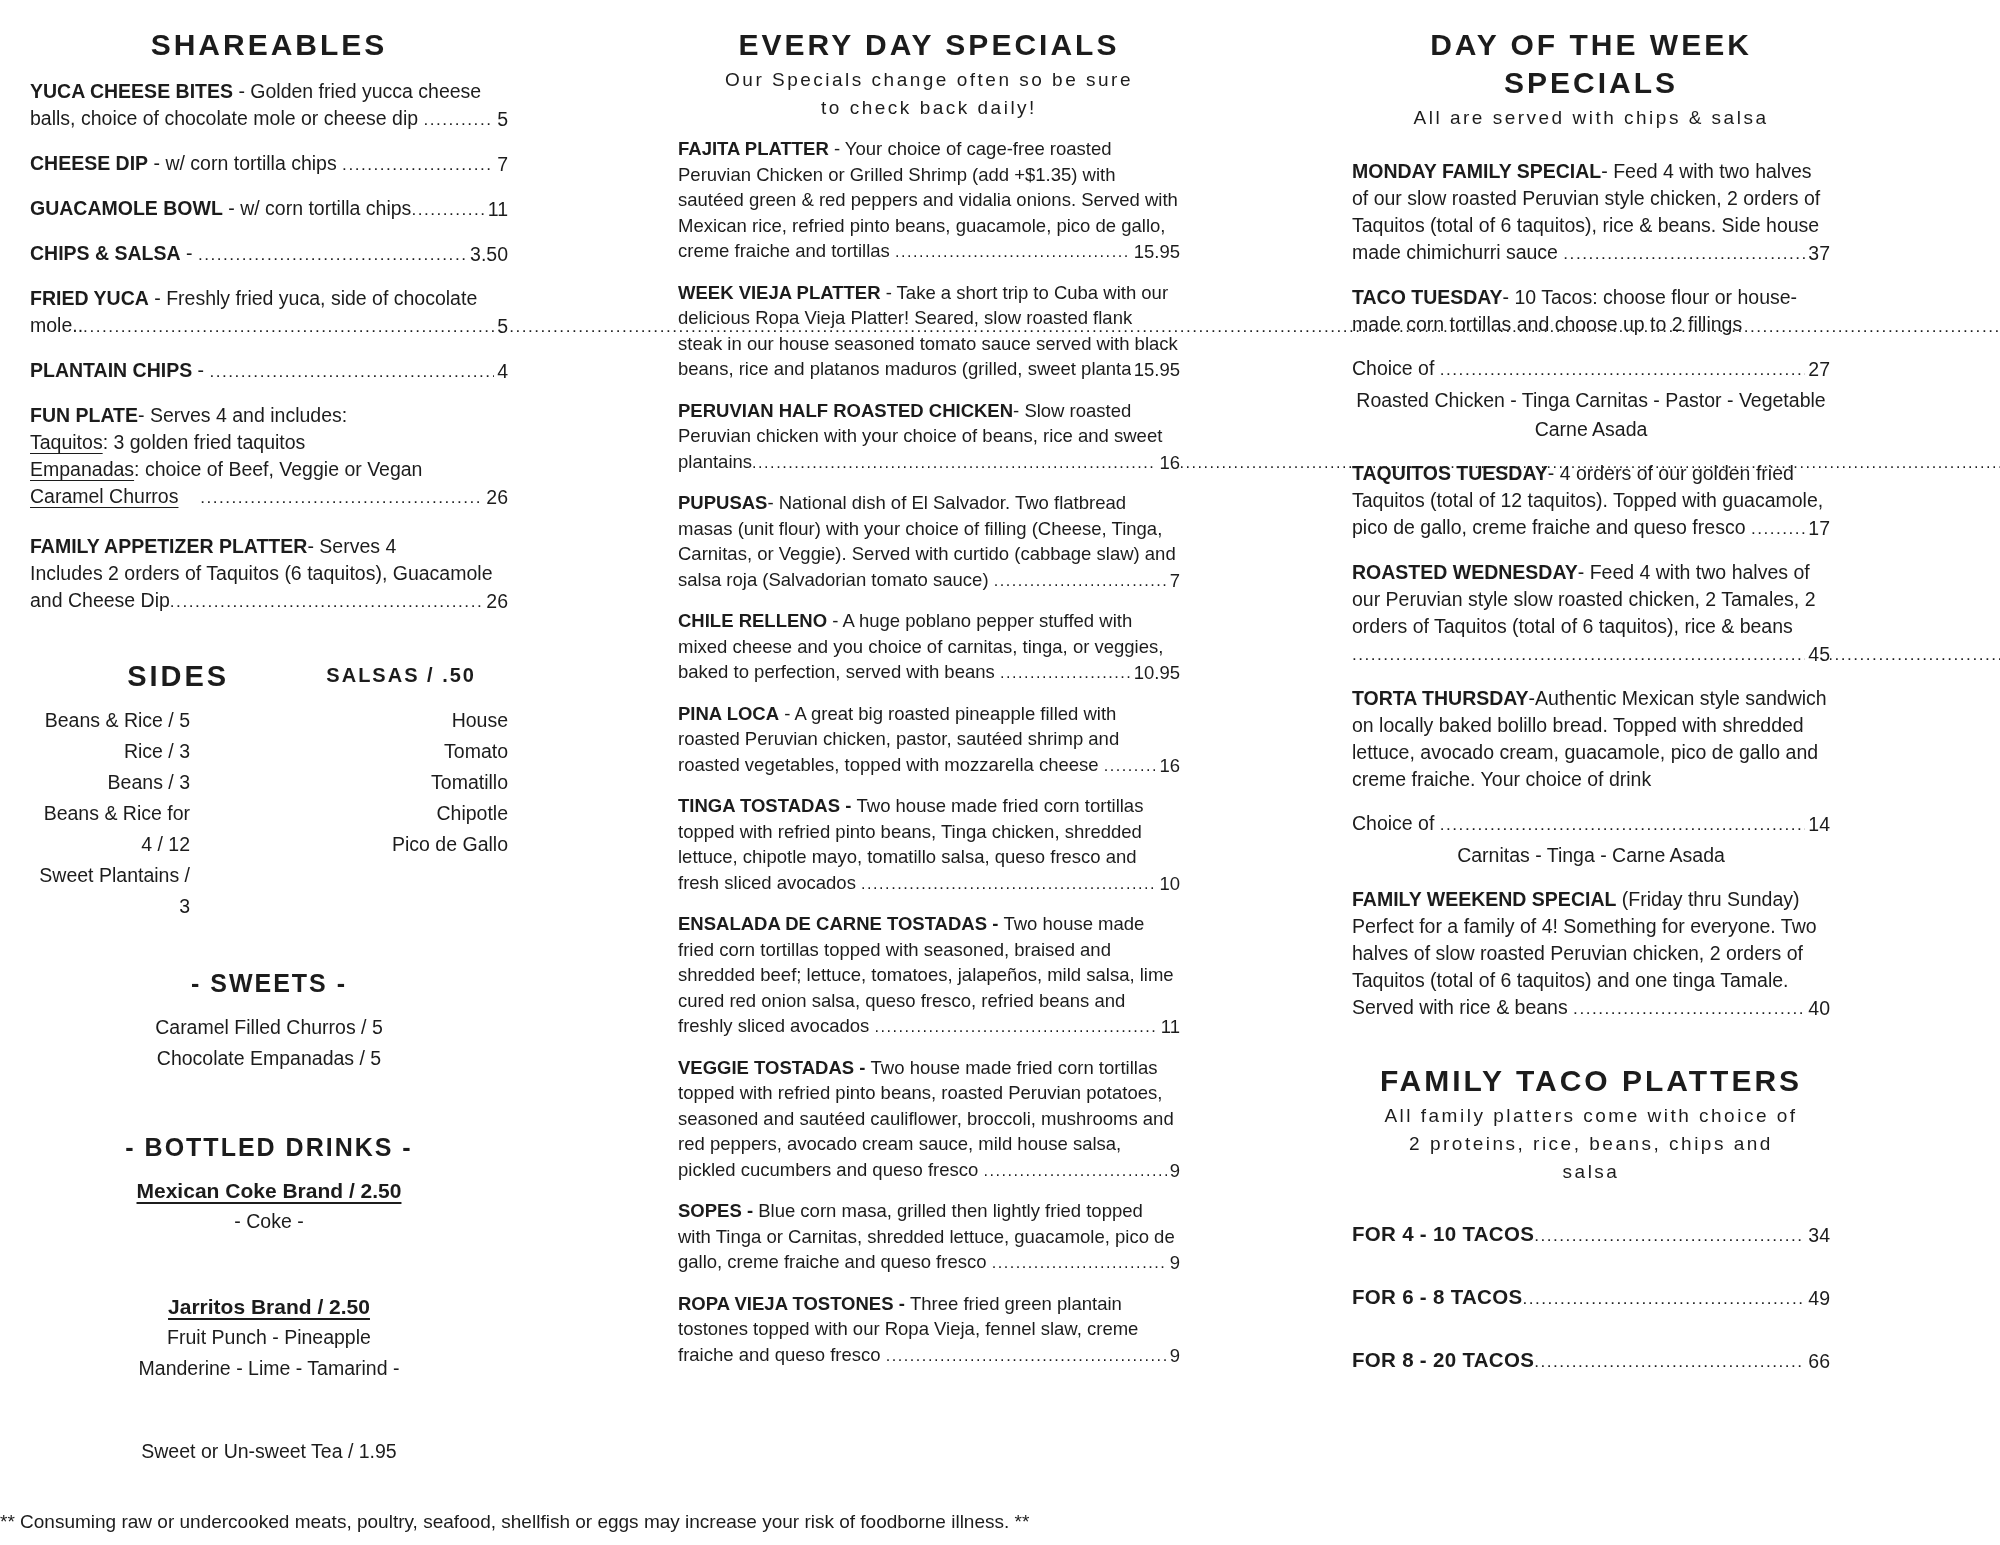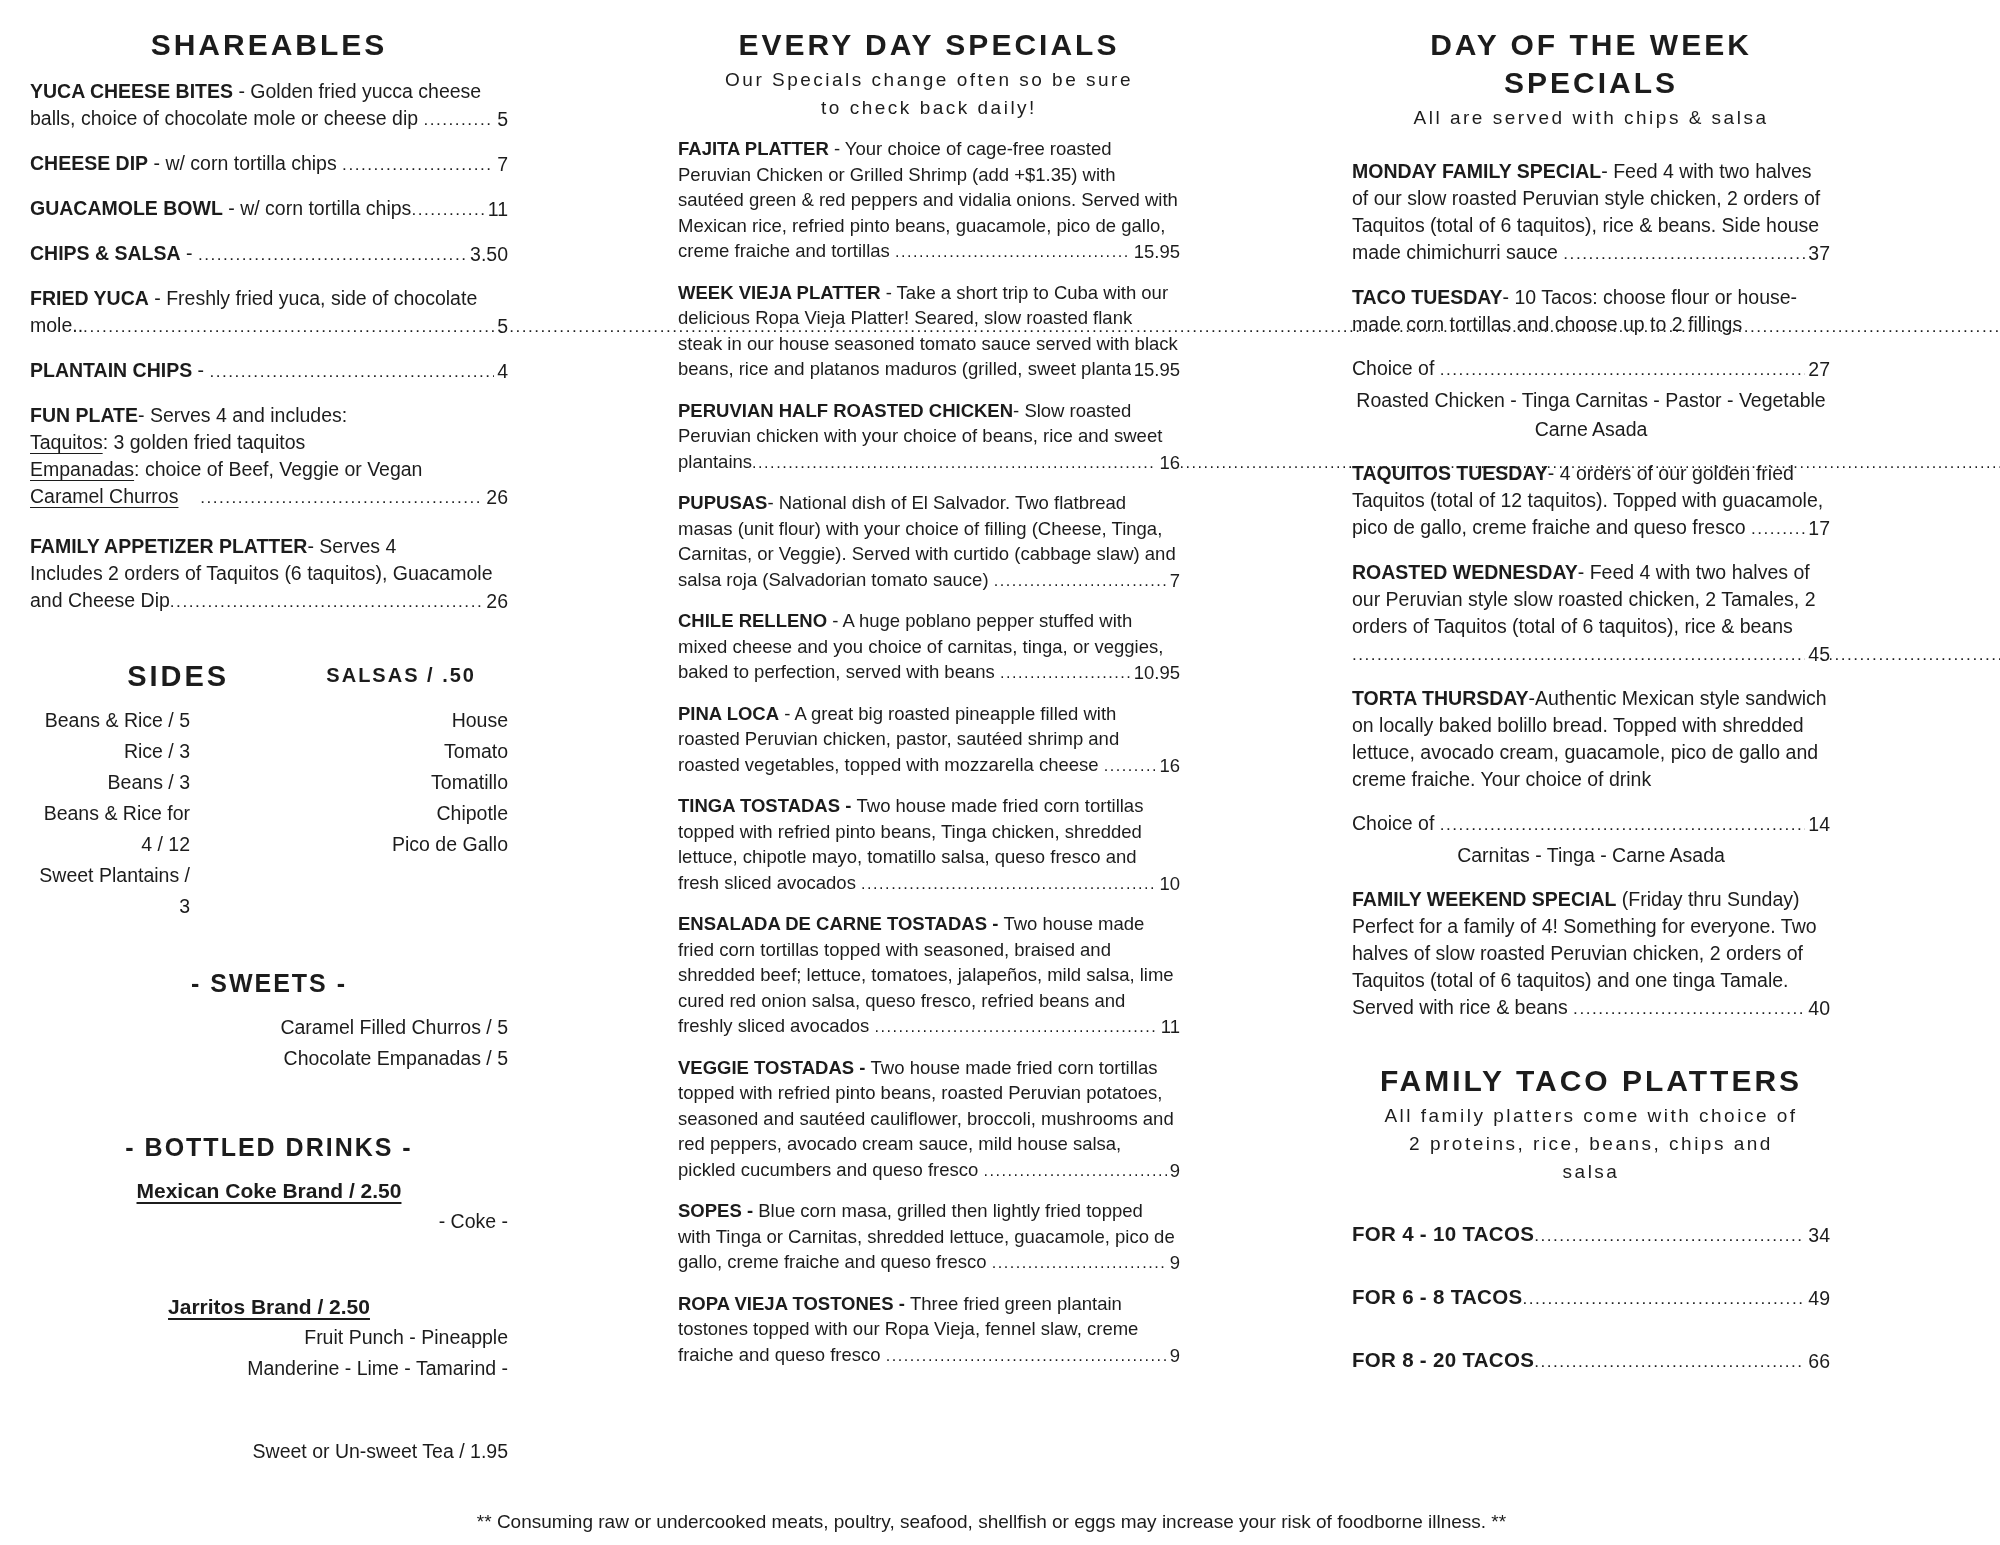--- a/index.html
+++ b/index.html
@@ -30,27 +30,27 @@
   .choice-row{margin-bottom:4px;}
 
   .sides-head{display:flex;align-items:flex-end;margin:44px 0 12px;}
   .sides-head .t1{width:62%;text-align:center;font-size:29px;font-weight:800;letter-spacing:3px;line-height:34px;}
   .sides-head .t2{flex:1;font-size:20px;font-weight:800;letter-spacing:2px;padding-bottom:4px;}
   .sides-grid{display:flex;gap:16px;line-height:31px;}
   .sides-grid>div{text-align:right;}
   .sg1{width:160px;}.sg2{width:186px;}.sg3{flex:1;}
 
   .subhead{font-size:25px;font-weight:800;letter-spacing:2px;text-align:center;margin:44px 0 12px;line-height:34px;}
-  .cline{text-align:right;line-height:31px;}
+  .cline{text-align:center;line-height:31px;}
   .brand{font-size:21px;font-weight:700;text-align:center;margin-top:6px;line-height:30px;}
 
   .platters .item{margin-top:34px;margin-bottom:0;}
   .platters .b{font-size:20.5px;letter-spacing:0.3px;}
 
-  #footer{position:absolute;left:0;right:17px;bottom:10px;text-align:center;font-size:19px;}
+  #footer{position:absolute;left:0;right:17px;bottom:10px;text-align:left;font-size:19px;}
 </style>
 </head>
 <body>
 
 <div id="col-left" class="col">
   <h1 class="sec">SHAREABLES</h1>
   <div id="shareables">
       <div class="item rel"><span class="b">YUCA CHEESE BITES</span><span> - Golden fried yucca cheese balls, choice of chocolate mole or cheese dip </span><span class="dots">.............</span><span class="price">5</span></div>
       <div class="item rel"><span class="b">CHEESE DIP</span><span> - w/ corn tortilla chips </span><span class="dots">..........................</span><span class="price">7</span></div>
       <div class="item rel"><span class="b">GUACAMOLE BOWL</span><span> - w/ corn tortilla chips</span><span class="dots">...............</span><span class="price">11</span></div>

